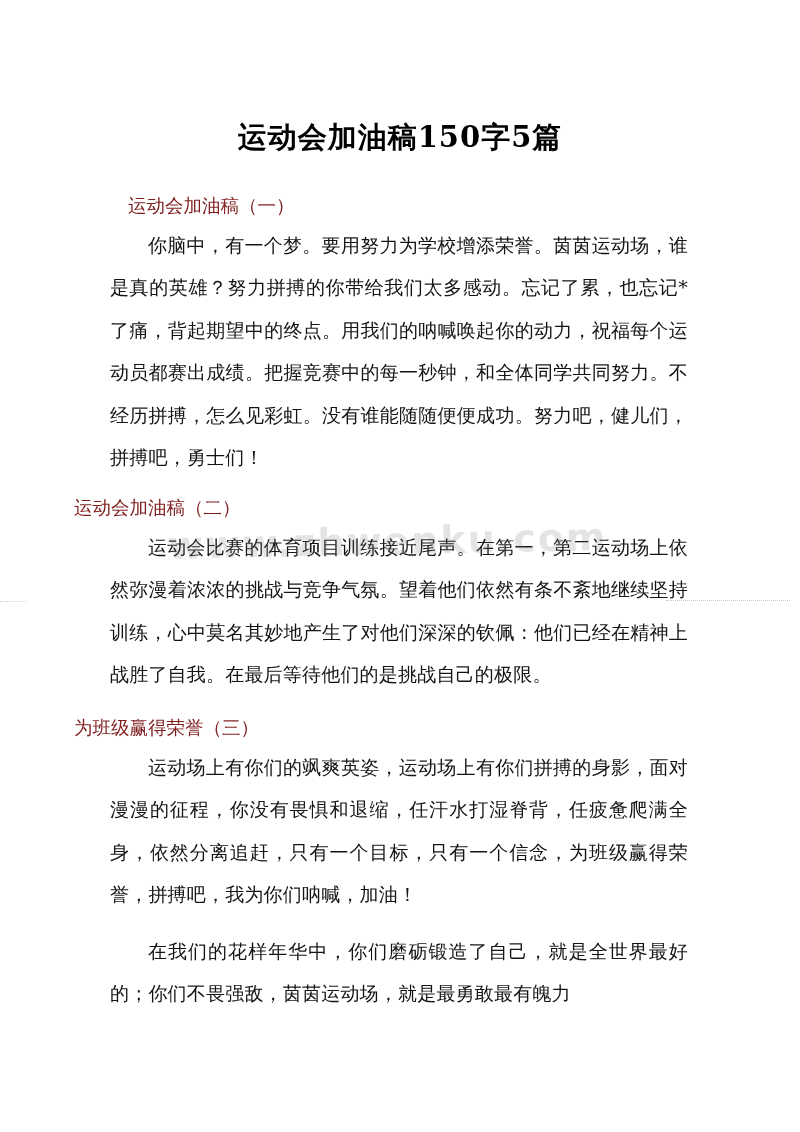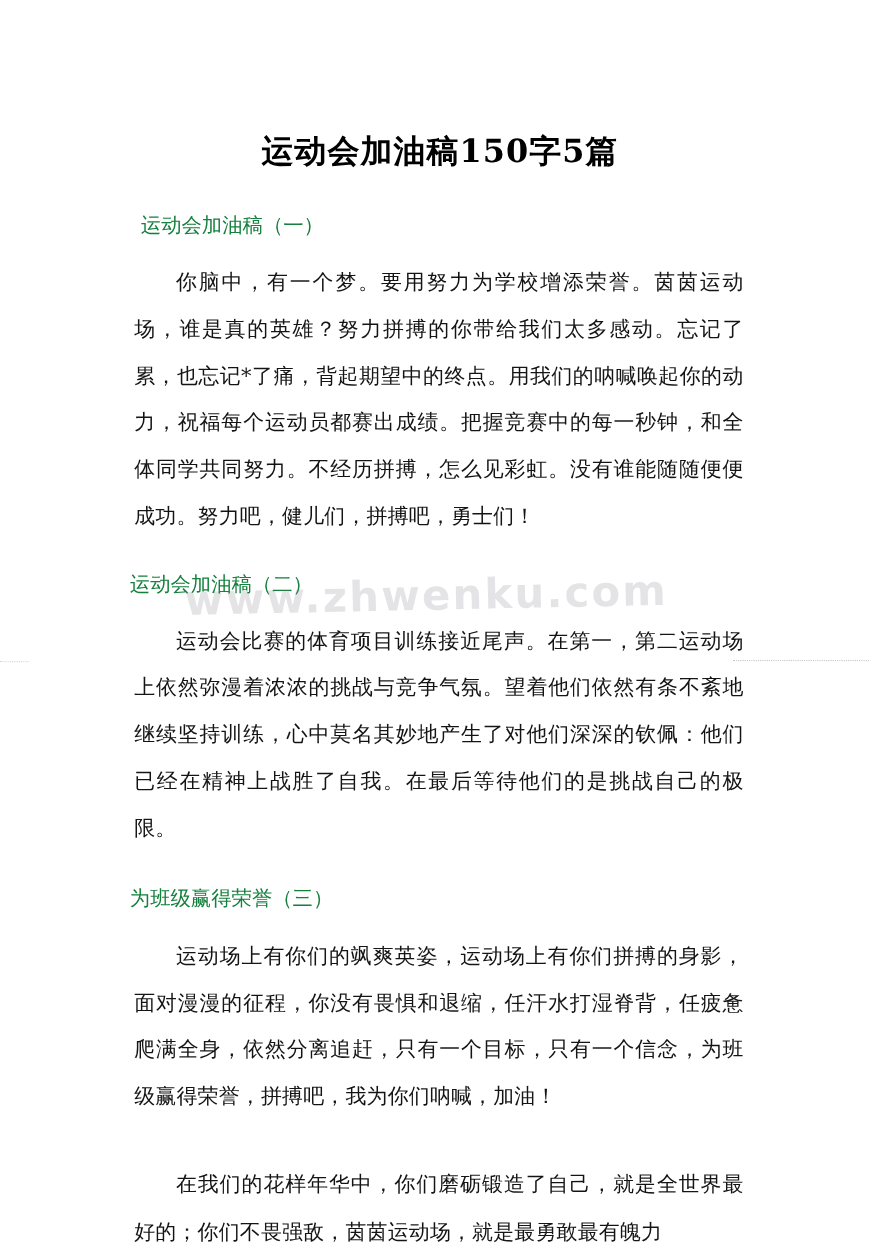--- a/index.html
+++ b/index.html
@@ -74,35 +74,35 @@
     letter-spacing: 1px;
     margin: 0;
     padding-top: 120px;
     color: #000000;
   }
 
   .section-heading {
     font-size: 18.5px;
     line-height: 1.95;
     margin: 0;
-    color: #15803d;
+    color: #7f1d1d;
     white-space: nowrap;
   }
   .section-heading.first {
     padding-left: 128px;
     padding-top: 33px;
   }
   .section-heading.indented {
-    padding-left: 118px;
+    padding-left: 74px;
   }
 
   .para {
     font-size: 19px;
     line-height: 42.5px;
-    margin: 12px;
+    margin: 0;
     padding: 0 112px 0 110px;
     text-align: justify;
     text-justify: inter-ideograph;
     text-indent: 2em;
     color: #141414;
     letter-spacing: 0.2px;
   }
 
   .gap-sm { height: 11px; }
   .gap-md { height: 14px; }

